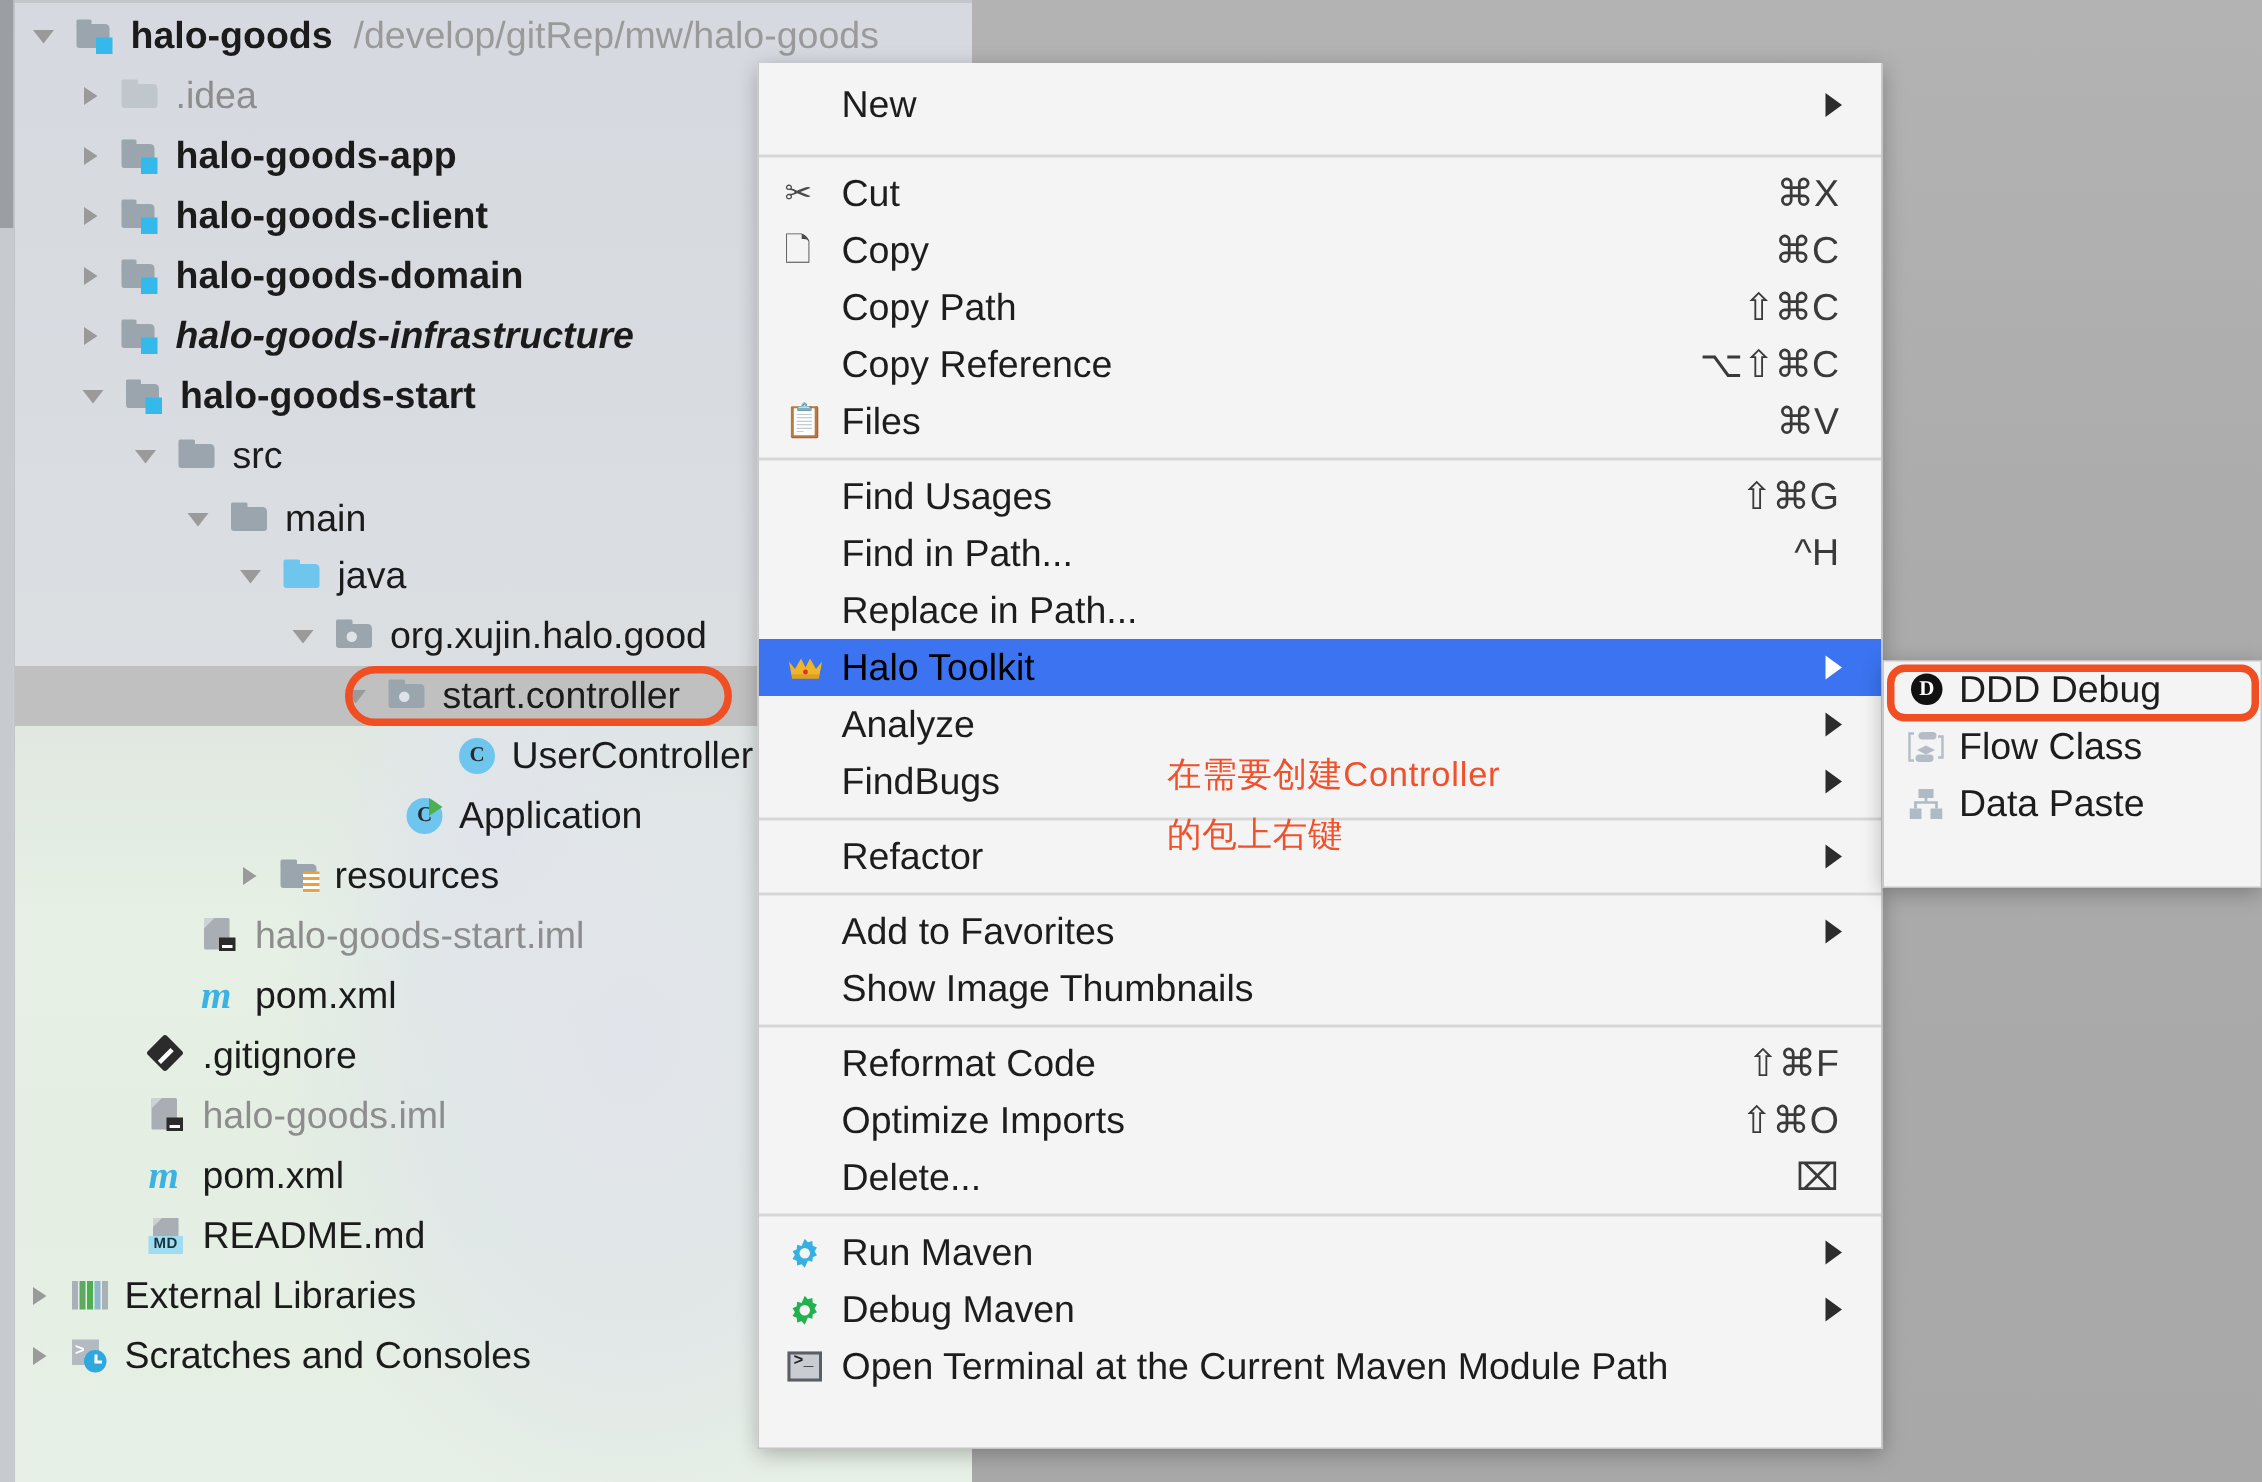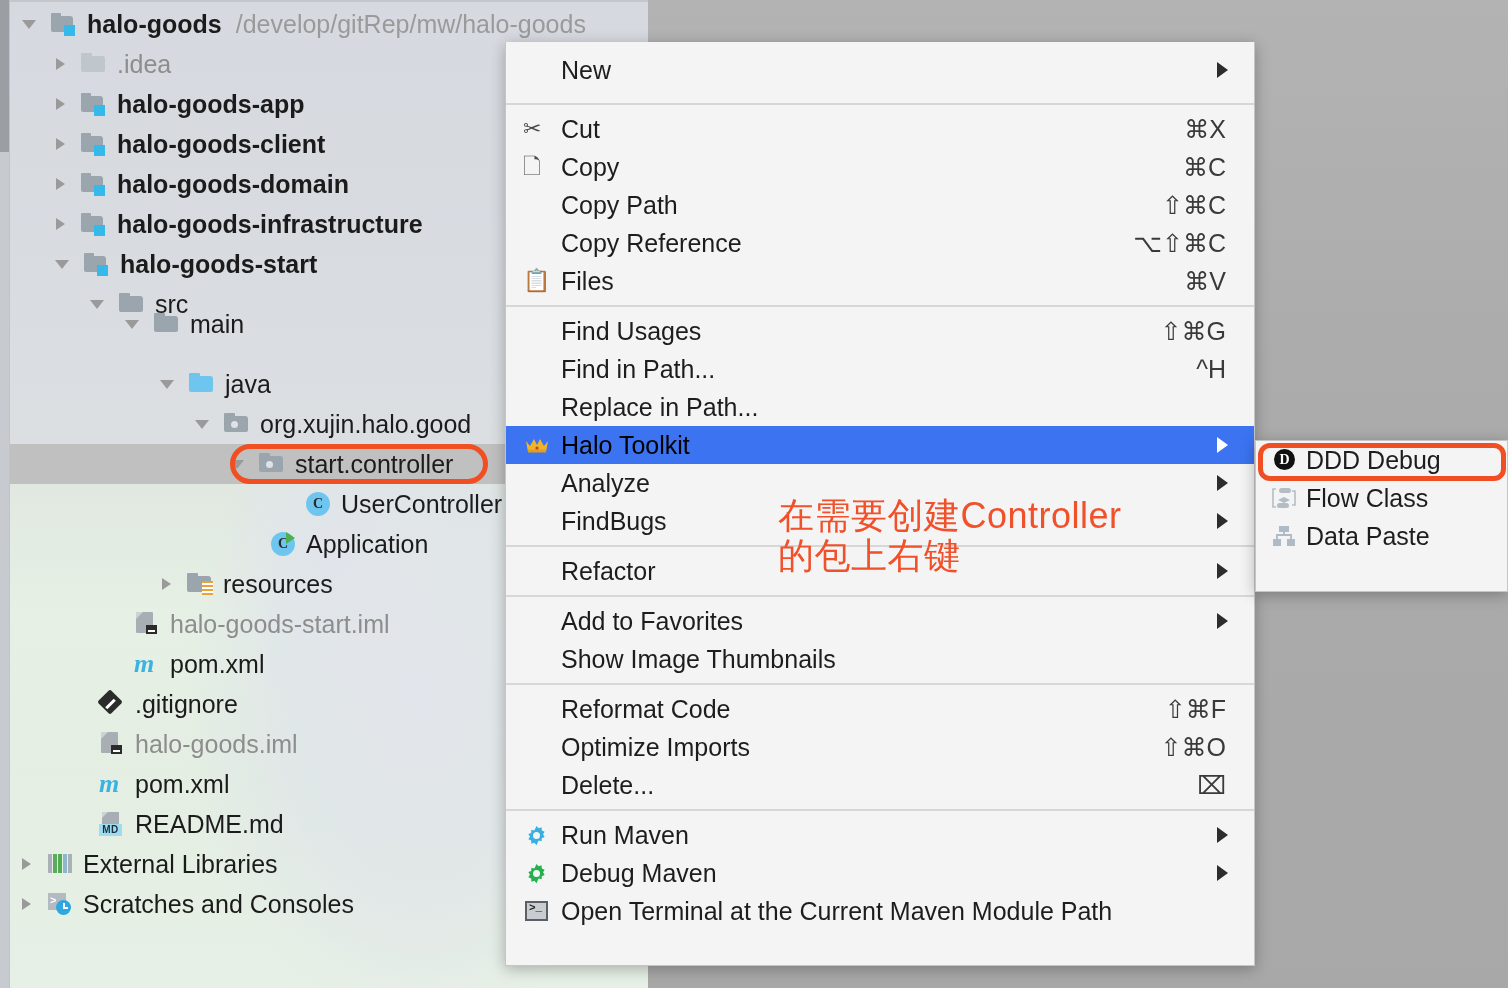--- a/index.html
+++ b/index.html
@@ -343,21 +343,21 @@
     position: absolute;
     border: 5px solid #f04e23;
     border-radius: 12px;
     pointer-events: none;
   }
 
   
   .anno-text {
     position: absolute;
     color: #f0502a;
-    font-size: 36px;
+    font-size: 23px;
     line-height: 40px;
     white-space: pre;
     font-family: "Liberation Sans", sans-serif;
     letter-spacing: 0.5px;
   }
 </style>
 </head>
 <body>
 
 <div id="root">
@@ -419,21 +419,21 @@
       <div class="row" style="top:164px;">
         <span class="arrow" style="margin-left:46px;"></span>
         <span class="ic ic-module" style="margin-left:16px;">
           <span class="tab"></span>
             <span class="f"></span>
             <span class="badge"></span>
         </span>
         <span class="row-label bold" style="margin-left:10px;">halo-goods-domain</span>
       </div>
 
-      <div class="row" style="top:204px;">
+      <div class="row" style="top:204px;font-style:italic;">
         <span class="arrow" style="margin-left:46px;"></span>
         <span class="ic ic-module" style="margin-left:16px;">
           <span class="tab"></span>
             <span class="f"></span>
             <span class="badge"></span>
         </span>
         <span class="row-label bold" style="margin-left:10px;">halo-goods-infrastructure</span>
       </div>
 
       <div class="row" style="top:244px;">
@@ -448,21 +448,21 @@
 
       <div class="row" style="top:284px;">
         <span class="arrow down" style="margin-left:80px;"></span>
         <span class="ic ic-folder" style="margin-left:15px;">
           <span class="tab"></span>
             <span class="f"></span>
         </span>
         <span class="row-label" style="margin-left:10px;">src</span>
       </div>
 
-      <div class="row" style="top:304px;text-align:center;">
+      <div class="row" style="top:326px;text-align:center;">
         <span class="arrow down" style="margin-left:115px;"></span>
         <span class="ic ic-folder" style="margin-left:15px;">
           <span class="tab"></span>
             <span class="f"></span>
         </span>
         <span class="row-label" style="margin-left:10px;">main</span>
       </div>
 
       <div class="row" style="top:364px;">
         <span class="arrow down" style="margin-left:150px;"></span>

